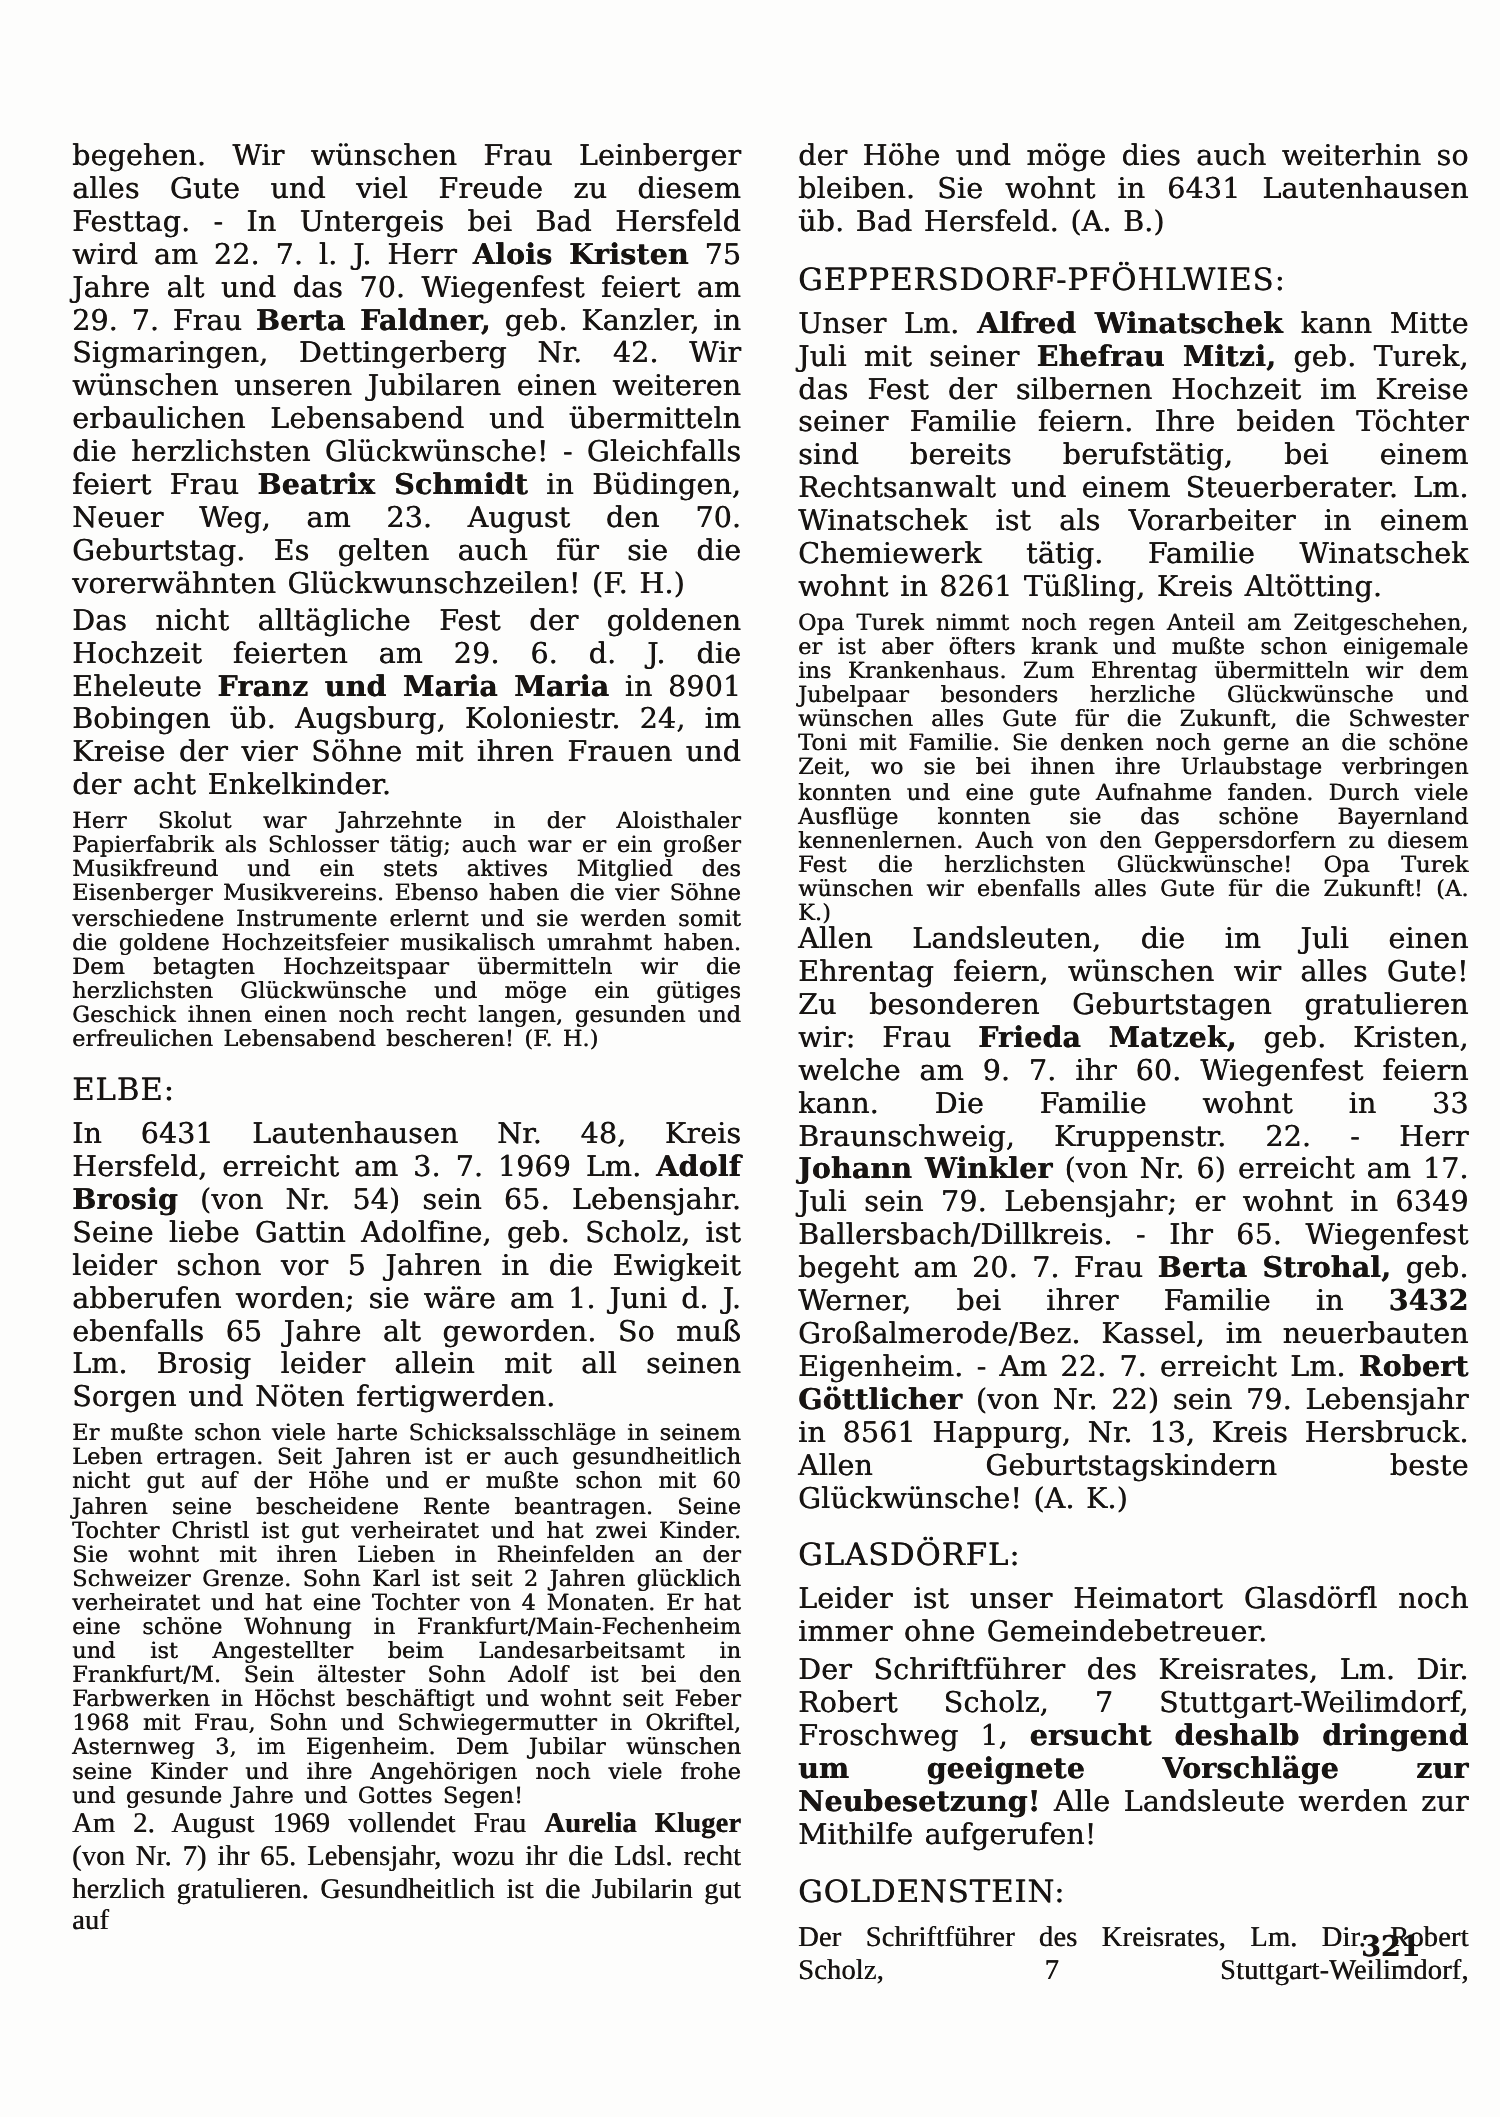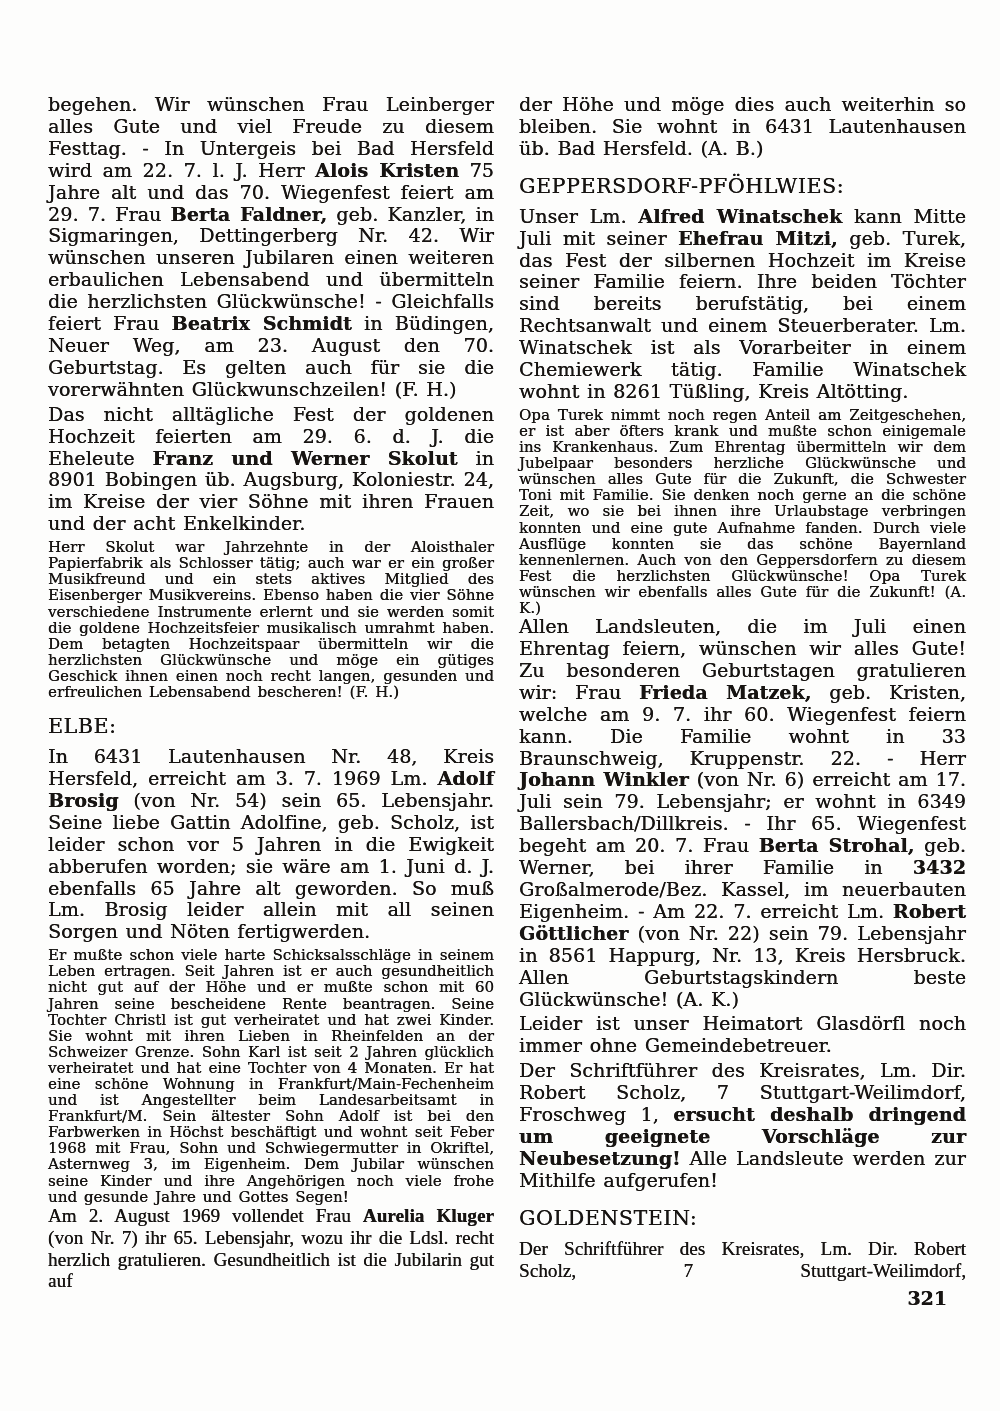--- a/index.html
+++ b/index.html
@@ -8,21 +8,21 @@
     width: 1000px;
     height: 1411px;
     background: #fdfdfc;
     color: #171412;
     font-family: "DejaVu Serif", "Liberation Serif", serif;
     overflow: hidden;
     text-shadow: 0.3px 0 0 currentColor;
   }
   .col { position: absolute; top: 94px; }
   .col-left  { left: 48px;  width: 446px; }
-  .col-right { left: 519px; width: 447px; }
+  .col-right { left: 532px; width: 447px; }
 
   p { margin: 0; }
   .body {
     font-size: 19px;
     line-height: 21.9px;
     text-align: justify;
     letter-spacing: 0.1px;
     word-spacing: 1.5px;
     margin-bottom: 3px;
     hyphens: auto;
@@ -61,34 +61,35 @@
     font-weight: bold;
   }
 </style>
 </head>
 <body>
 
 <div class="page">
 
   <section class="col col-left">
     <p class="body"><span>begehen. Wir wünschen Frau Leinberger alles Gute und viel Freude zu diesem Festtag. - In Untergeis bei Bad Hersfeld wird am 22. 7. l. J. Herr </span><span class="b">Alois Kristen</span><span> 75 Jahre alt und das 70. Wiegenfest feiert am 29. 7. Frau </span><span class="b">Berta Faldner,</span><span> geb. Kanzler, in Sigmaringen, Dettingerberg Nr. 42. Wir wünschen unseren Jubilaren einen weiteren erbaulichen Lebensabend und übermitteln die herzlichsten Glückwünsche! - Gleichfalls feiert Frau </span><span class="b">Beatrix Schmidt</span><span> in Büdingen, Neuer Weg, am 23. August den 70. Geburtstag. Es gelten auch für sie die vorerwähnten Glückwunschzeilen! (F. H.)</span></p>
-    <p class="body"><span>Das nicht alltägliche Fest der goldenen Hochzeit feierten am 29. 6. d. J. die Eheleute </span><span class="b">Franz und Werner Skolut</span><span> in 8901 Bobingen üb. Augsburg, Koloniestr. 24, im Kreise der vier Söhne mit ihren Frauen und der acht Enkelkinder.</span></p>
+    <p class="body"><span>Das nicht alltägliche Fest der goldenen Hochzeit feierten am 29. 6. d. J. die Eheleute </span><span class="b">Franz und Maria Maria</span><span> in 8901 Bobingen üb. Augsburg, Koloniestr. 24, im Kreise der vier Söhne mit ihren Frauen und der acht Enkelkinder.</span></p>
     <p class="small"><span>Herr Skolut war Jahrzehnte in der Aloisthaler Papierfabrik als Schlosser tätig; auch war er ein großer Musikfreund und ein stets aktives Mitglied des Eisenberger Musikvereins. Ebenso haben die vier Söhne verschiedene Instrumente erlernt und sie werden somit die goldene Hochzeitsfeier musikalisch umrahmt haben. Dem betagten Hochzeitspaar übermitteln wir die herzlichsten Glückwünsche und möge ein gütiges Geschick ihnen einen noch recht langen, gesunden und erfreulichen Lebensabend bescheren! (F. H.)</span></p>
     <h2 class="head">ELBE:</h2>
     <p class="body"><span>In 6431 Lautenhausen Nr. 48, Kreis Hersfeld, erreicht am 3. 7. 1969 Lm. </span><span class="b">Adolf Brosig</span><span> (von Nr. 54) sein 65. Lebensjahr. Seine liebe Gattin Adolfine, geb. Scholz, ist leider schon vor 5 Jahren in die Ewigkeit abberufen worden; sie wäre am 1. Juni d. J. ebenfalls 65 Jahre alt geworden. So muß Lm. Brosig leider allein mit all seinen Sorgen und Nöten fertigwerden.</span></p>
     <p class="small"><span>Er mußte schon viele harte Schicksalsschläge in seinem Leben ertragen. Seit Jahren ist er auch gesundheitlich nicht gut auf der Höhe und er mußte schon mit 60 Jahren seine bescheidene Rente beantragen. Seine Tochter Christl ist gut verheiratet und hat zwei Kinder. Sie wohnt mit ihren Lieben in Rheinfelden an der Schweizer Grenze. Sohn Karl ist seit 2 Jahren glücklich verheiratet und hat eine Tochter von 4 Monaten. Er hat eine schöne Wohnung in Frankfurt/Main-Fechenheim und ist Angestellter beim Landesarbeitsamt in Frankfurt/M. Sein ältester Sohn Adolf ist bei den Farbwerken in Höchst beschäftigt und wohnt seit Feber 1968 mit Frau, Sohn und Schwiegermutter in Okriftel, Asternweg 3, im Eigenheim. Dem Jubilar wünschen seine Kinder und ihre Angehörigen noch viele frohe und gesunde Jahre und Gottes Segen!</span></p>
     <p class="body cont"><span>Am 2. August 1969 vollendet Frau </span><span class="b">Aurelia Kluger</span><span> (von Nr. 7) ihr 65. Lebensjahr, wozu ihr die Ldsl. recht herzlich gratulieren. Gesundheitlich ist die Jubilarin gut auf</span></p>
   </section>
 
   <section class="col col-right">
     <p class="body"><span>der Höhe und möge dies auch weiterhin so bleiben. Sie wohnt in 6431 Lautenhausen üb. Bad Hersfeld. (A. B.)</span></p>
     <h2 class="head">GEPPERSDORF-PFÖHLWIES:</h2>
     <p class="body"><span>Unser Lm. </span><span class="b">Alfred Winatschek</span><span> kann Mitte Juli mit seiner </span><span class="b">Ehefrau Mitzi,</span><span> geb. Turek, das Fest der silbernen Hochzeit im Kreise seiner Familie feiern. Ihre beiden Töchter sind bereits berufstätig, bei einem Rechtsanwalt und einem Steuerberater. Lm. Winatschek ist als Vorarbeiter in einem Chemiewerk tätig. Familie Winatschek wohnt in 8261 Tüßling, Kreis Altötting.</span></p>
     <p class="small"><span>Opa Turek nimmt noch regen Anteil am Zeitgeschehen, er ist aber öfters krank und mußte schon einigemale ins Krankenhaus. Zum Ehrentag übermitteln wir dem Jubelpaar besonders herzliche Glückwünsche und wünschen alles Gute für die Zukunft, die Schwester Toni mit Familie. Sie denken noch gerne an die schöne Zeit, wo sie bei ihnen ihre Urlaubstage verbringen konnten und eine gute Aufnahme fanden. Durch viele Ausflüge konnten sie das schöne Bayernland kennenlernen. Auch von den Geppersdorfern zu diesem Fest die herzlichsten Glückwünsche! Opa Turek wünschen wir ebenfalls alles Gute für die Zukunft! (A. K.)</span></p>
     <p class="body"><span>Allen Landsleuten, die im Juli einen Ehrentag feiern, wünschen wir alles Gute! Zu besonderen Geburtstagen gratulieren wir: Frau </span><span class="b">Frieda Matzek,</span><span> geb. Kristen, welche am 9. 7. ihr 60. Wiegenfest feiern kann. Die Familie wohnt in 33 Braunschweig, Kruppenstr. 22. - Herr </span><span class="b">Johann Winkler</span><span> (von Nr. 6) erreicht am 17. Juli sein 79. Lebensjahr; er wohnt in 6349 Ballersbach/Dillkreis. - Ihr 65. Wiegenfest begeht am 20. 7. Frau </span><span class="b">Berta Strohal,</span><span> geb. Werner, bei ihrer Familie in </span><span class="b">3432</span><span> Großalmerode/Bez. Kassel, im neuerbauten Eigenheim. - Am 22. 7. erreicht Lm. </span><span class="b">Robert Göttlicher</span><span> (von Nr. 22) sein 79. Lebensjahr in 8561 Happurg, Nr. 13, Kreis Hersbruck. Allen Geburtstagskindern beste Glückwünsche! (A. K.)</span></p>
+    <h2 class="head">GLASDÖRFL:</h2>
     <p class="body"><span>Leider ist unser Heimatort Glasdörfl noch immer ohne Gemeindebetreuer.</span></p>
     <p class="body"><span>Der Schriftführer des Kreisrates, Lm. Dir. Robert Scholz, 7 Stuttgart-Weilimdorf, Froschweg 1, </span><span class="b">ersucht deshalb dringend um geeignete Vorschläge zur Neubesetzung!</span><span> Alle Landsleute werden zur Mithilfe aufgerufen!</span></p>
     <h2 class="head">GOLDENSTEIN:</h2>
     <p class="body cont"><span>Der Schriftführer des Kreisrates, Lm. Dir. Robert Scholz, 7 Stuttgart-Weilimdorf,</span></p>
   </section>
 
   <div class="page-number">321</div>
 
 </div>
 

